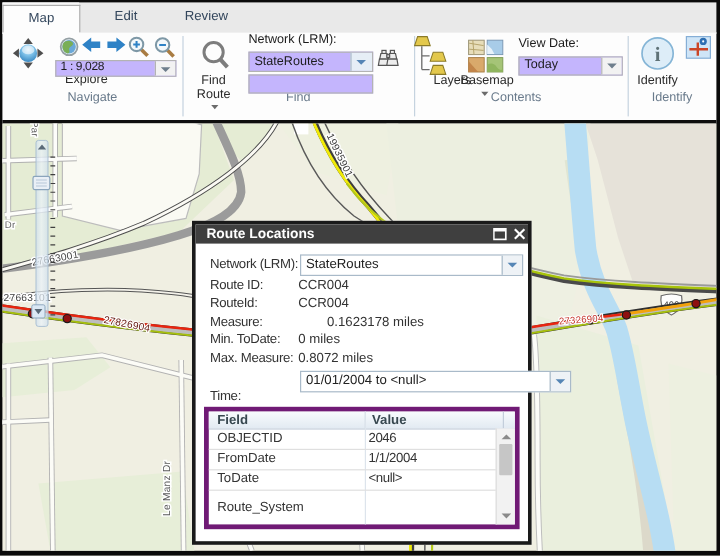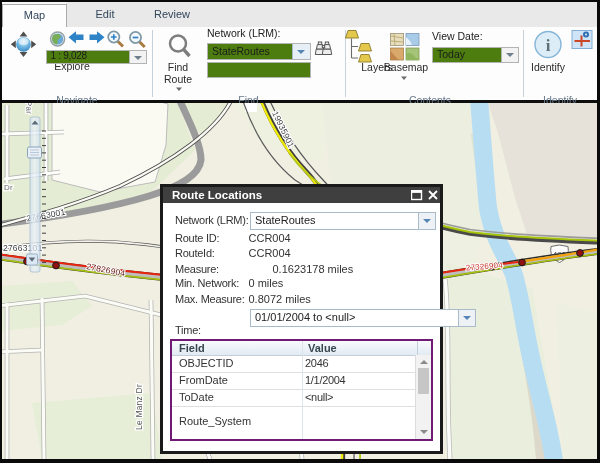--- a/index.html
+++ b/index.html
@@ -8,23 +8,23 @@
   .abs{position:absolute;}
   
   #tabbar{left:2px;top:2px;width:595px;height:25px;background:#e9e9e9;border-bottom:1px solid #d2d2d2;}
   .tab{position:absolute;top:0;height:25px;line-height:25px;text-align:center;
        font-size:11px;color:#33465c;}
   #tab-map{left:0;width:63px;top:2px;height:23px;line-height:21px;background:#fdfdfd;
        border:1px solid #ababab;border-bottom:none;}
   
   #ribbon{left:2px;top:27px;width:595px;height:73px;background:#fdfdfd;border-bottom:3px solid #0e0e0e;}
   .vsep{position:absolute;top:3px;width:1px;height:67px;background:#c5d3df;}
-  .glabel{position:absolute;top:67px;font-size:10.5px;color:#697a8b;}
+  .glabel{position:absolute;top:48px;font-size:10.5px;color:#697a8b;}
   .ilabel{position:absolute;font-size:10.5px;color:#2b2b2b;}
-  .combo{position:absolute;background:#4d7c0f;border:1px solid #b3b3b3;}
+  .combo{position:absolute;background:#c4b5fd;border:1px solid #b3b3b3;}
   .combo .txt{position:absolute;left:4px;top:0;font-size:10.5px;color:#1c1c1c;}
   .dbtn{position:absolute;right:0;top:0;bottom:0;}
   .darr{position:absolute;width:0;height:0;border-left:4px solid transparent;border-right:4px solid transparent;}
   
   #dlg{left:160px;top:184px;width:277px;height:264px;background:#fff;border:3px solid #1a1a1a;z-index:30;}
   #dlgtitle{position:absolute;left:0;top:0;right:0;height:16px;background:#3f3f3f;
      color:#fff;font-size:11.5px;font-weight:bold;line-height:16px;padding-left:9px;}
   .drow{position:absolute;left:12px;font-size:11px;color:#333;letter-spacing:-0.25px;}
   .dval{position:absolute;left:85.5px;font-size:11px;color:#333;}
   .dcombo{position:absolute;left:87px;width:184px;height:16px;background:#fff;border:1px solid #a9bac9;}
@@ -328,33 +328,33 @@
     <div class="btn">
         <div class="darr" style="left:4px;top:6px;border-top:4px solid #5585b5;"></div>
       </div>
     </div>
   <div class="drow" style="top:44.5px;">Route ID:</div>
     <div class="dval" style="top:44.5px;">CCR004</div>
   <div class="drow" style="top:59.5px;">RouteId:</div>
     <div class="dval" style="top:59.5px;">CCR004</div>
   <div class="drow" style="top:75.5px;">Measure:</div>
     <div class="dval" style="top:75.5px;margin-left:24px;">0.1623178 miles</div>
-  <div class="drow" style="top:90px;">Min. Network:</div>
+  <div class="drow" style="top:90px;">Min. ToDate:</div>
     <div class="dval" style="top:90px;">0 miles</div>
   <div class="drow" style="top:106px;text-align:center;">Max. Measure:</div>
     <div class="dval" style="top:106px;">0.8072 miles</div>
   <div class="drow" style="top:137px;">Time:</div>
   <div class="dcombo" style="top:121.5px;padding-left:40px;">
       <div class="txt">01/01/2004 to &lt;null&gt;</div>
     <div class="btn">
         <div class="darr" style="left:4px;top:6px;border-top:4px solid #5585b5;"></div>
       </div>
     </div>
 
-  <div class="abs" style="left:7px;top:151.5px;width:263px;height:102px;border:2px solid #701a75;box-sizing:border-box;background:#fff;">
+  <div class="abs" style="left:7px;top:151.5px;width:263px;height:102px;border:4px solid #701a75;box-sizing:border-box;background:#fff;">
     <div class="abs" style="left:0;top:0;right:0;height:14.5px;background:linear-gradient(#f8fbfd,#e2eaf2);border-bottom:1px solid #c3cedb;">
       <div class="abs" style="left:7px;top:1px;font-size:11px;font-weight:bold;color:#37474f;">Field</div>
       <div class="abs" style="left:136px;top:1px;font-size:11px;font-weight:bold;color:#37474f;">Value</div>
       <div class="abs" style="left:130px;top:0;width:1px;height:14.5px;background:#c3cedb;"></div>
       <div class="abs" style="left:245px;top:0;width:1px;height:14.5px;background:#c3cedb;"></div>
     </div>
     <div class="abs" style="left:130px;top:0;width:1px;bottom:0;background:#dde4ec;"></div>
 
     <div class="abs tr" style="top:14.5px;height:17px;">
         <span class="tf">OBJECTID</span>

